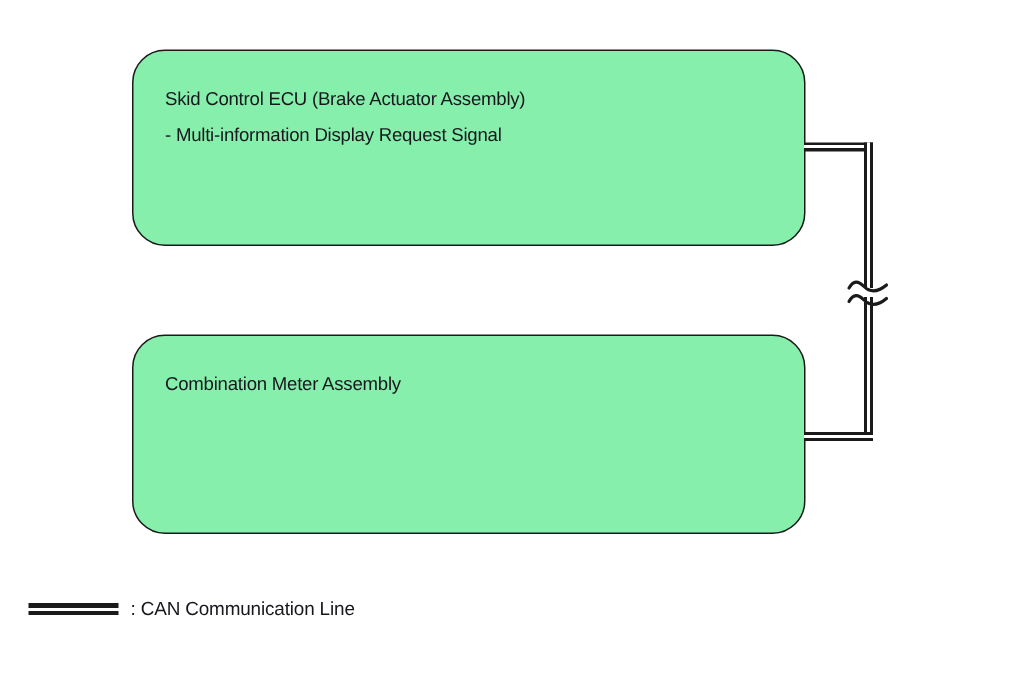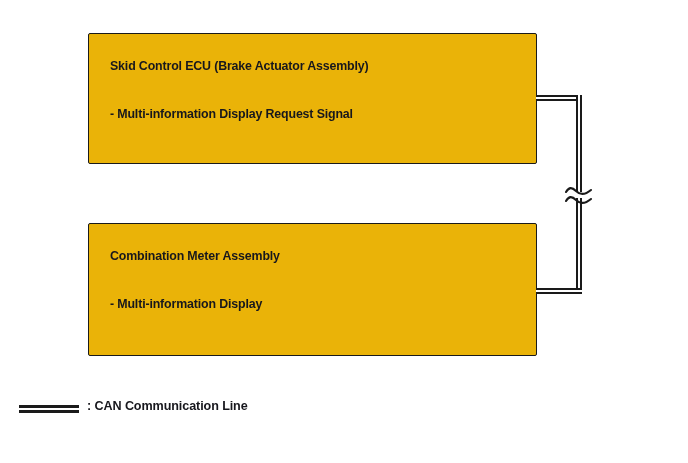--- a/index.html
+++ b/index.html
@@ -16,23 +16,22 @@
     height: 463px;
     background: #ffffff;
     overflow: hidden;
   }
 
   
   .comp-box {
     position: absolute;
     box-sizing: border-box;
     border: 1.6px solid #1a1a1a;
-    border-radius: 2px;
-    background: #eab308;
-    font-weight: bold;
+    border-radius: 22px;
+    background: #86efac;
   }
   #box-skid-control-ecu {
     left: 88px;
     top: 33px;
     width: 449px;
     height: 131px;
   }
   #box-combination-meter {
     left: 88px;
     top: 223px;
@@ -42,21 +41,21 @@
   }
   .box-text {
     position: absolute;
     left: 21px;
     color: #17171d;
     font-size: 12.4px;
     letter-spacing: -0.15px;
     white-space: nowrap;
   }
   .box-title { top: 25px; }
-  .box-sub   { top: 73px; }
+  .box-sub   { top: 49px; }
 
   
   .can-seg {
     position: absolute;
     background:
       linear-gradient(#1a1a1a 0 2px, #ffffff 2px 4px, #1a1a1a 4px 6px);
   }
   .can-seg-v {
     background:
       linear-gradient(to right, #1a1a1a 0 2px, #ffffff 2px 4px, #1a1a1a 4px 6px);
@@ -97,22 +96,21 @@
     width: 32px;
     height: 26px;
   }
 
   
   #legend {
     position: absolute;
     left: 19px;
     top: 399px;
     display: flex;
-    align-items: flex-end;
-    font-weight: bold;
+    align-items: center;
   }
   #legend-line-swatch {
     width: 60px;
     height: 8px;
     background:
       linear-gradient(#1a1a1a 0 3px, #ffffff 3px 5px, #1a1a1a 5px 8px);
   }
   #legend-text {
     margin-left: 8px;
     color: #17171d;
@@ -126,21 +124,20 @@
 
 <div id="canvas">
 
   <div class="comp-box" id="box-skid-control-ecu">
     <div class="box-text box-title">Skid Control ECU (Brake Actuator Assembly)</div>
     <div class="box-text box-sub">- Multi-information Display Request Signal</div>
   </div>
 
   <div class="comp-box" id="box-combination-meter">
     <div class="box-text box-title">Combination Meter Assembly</div>
-    <div class="box-text box-sub">- Multi-information Display</div>
   </div>
 
   <div class="can-seg" id="can-top-stub"></div>
   <div class="can-seg can-seg-v" id="can-trunk-upper"></div>
   <div class="can-seg can-seg-v" id="can-trunk-lower"></div>
   <div class="can-seg" id="can-bottom-stub"></div>
 
   <svg id="can-break-symbol" viewBox="0 0 32 26">
     <path d="M3,9 C6,4 9,4 13,8 C17,12 22,12 28,7" fill="none" stroke="#1a1a1a" stroke-width="2.1" stroke-linecap="round"></path>
     <path d="M3,18 C6,13 9,13 13,17 C17,21 22,21 28,16" fill="none" stroke="#1a1a1a" stroke-width="2.1" stroke-linecap="round"></path>

